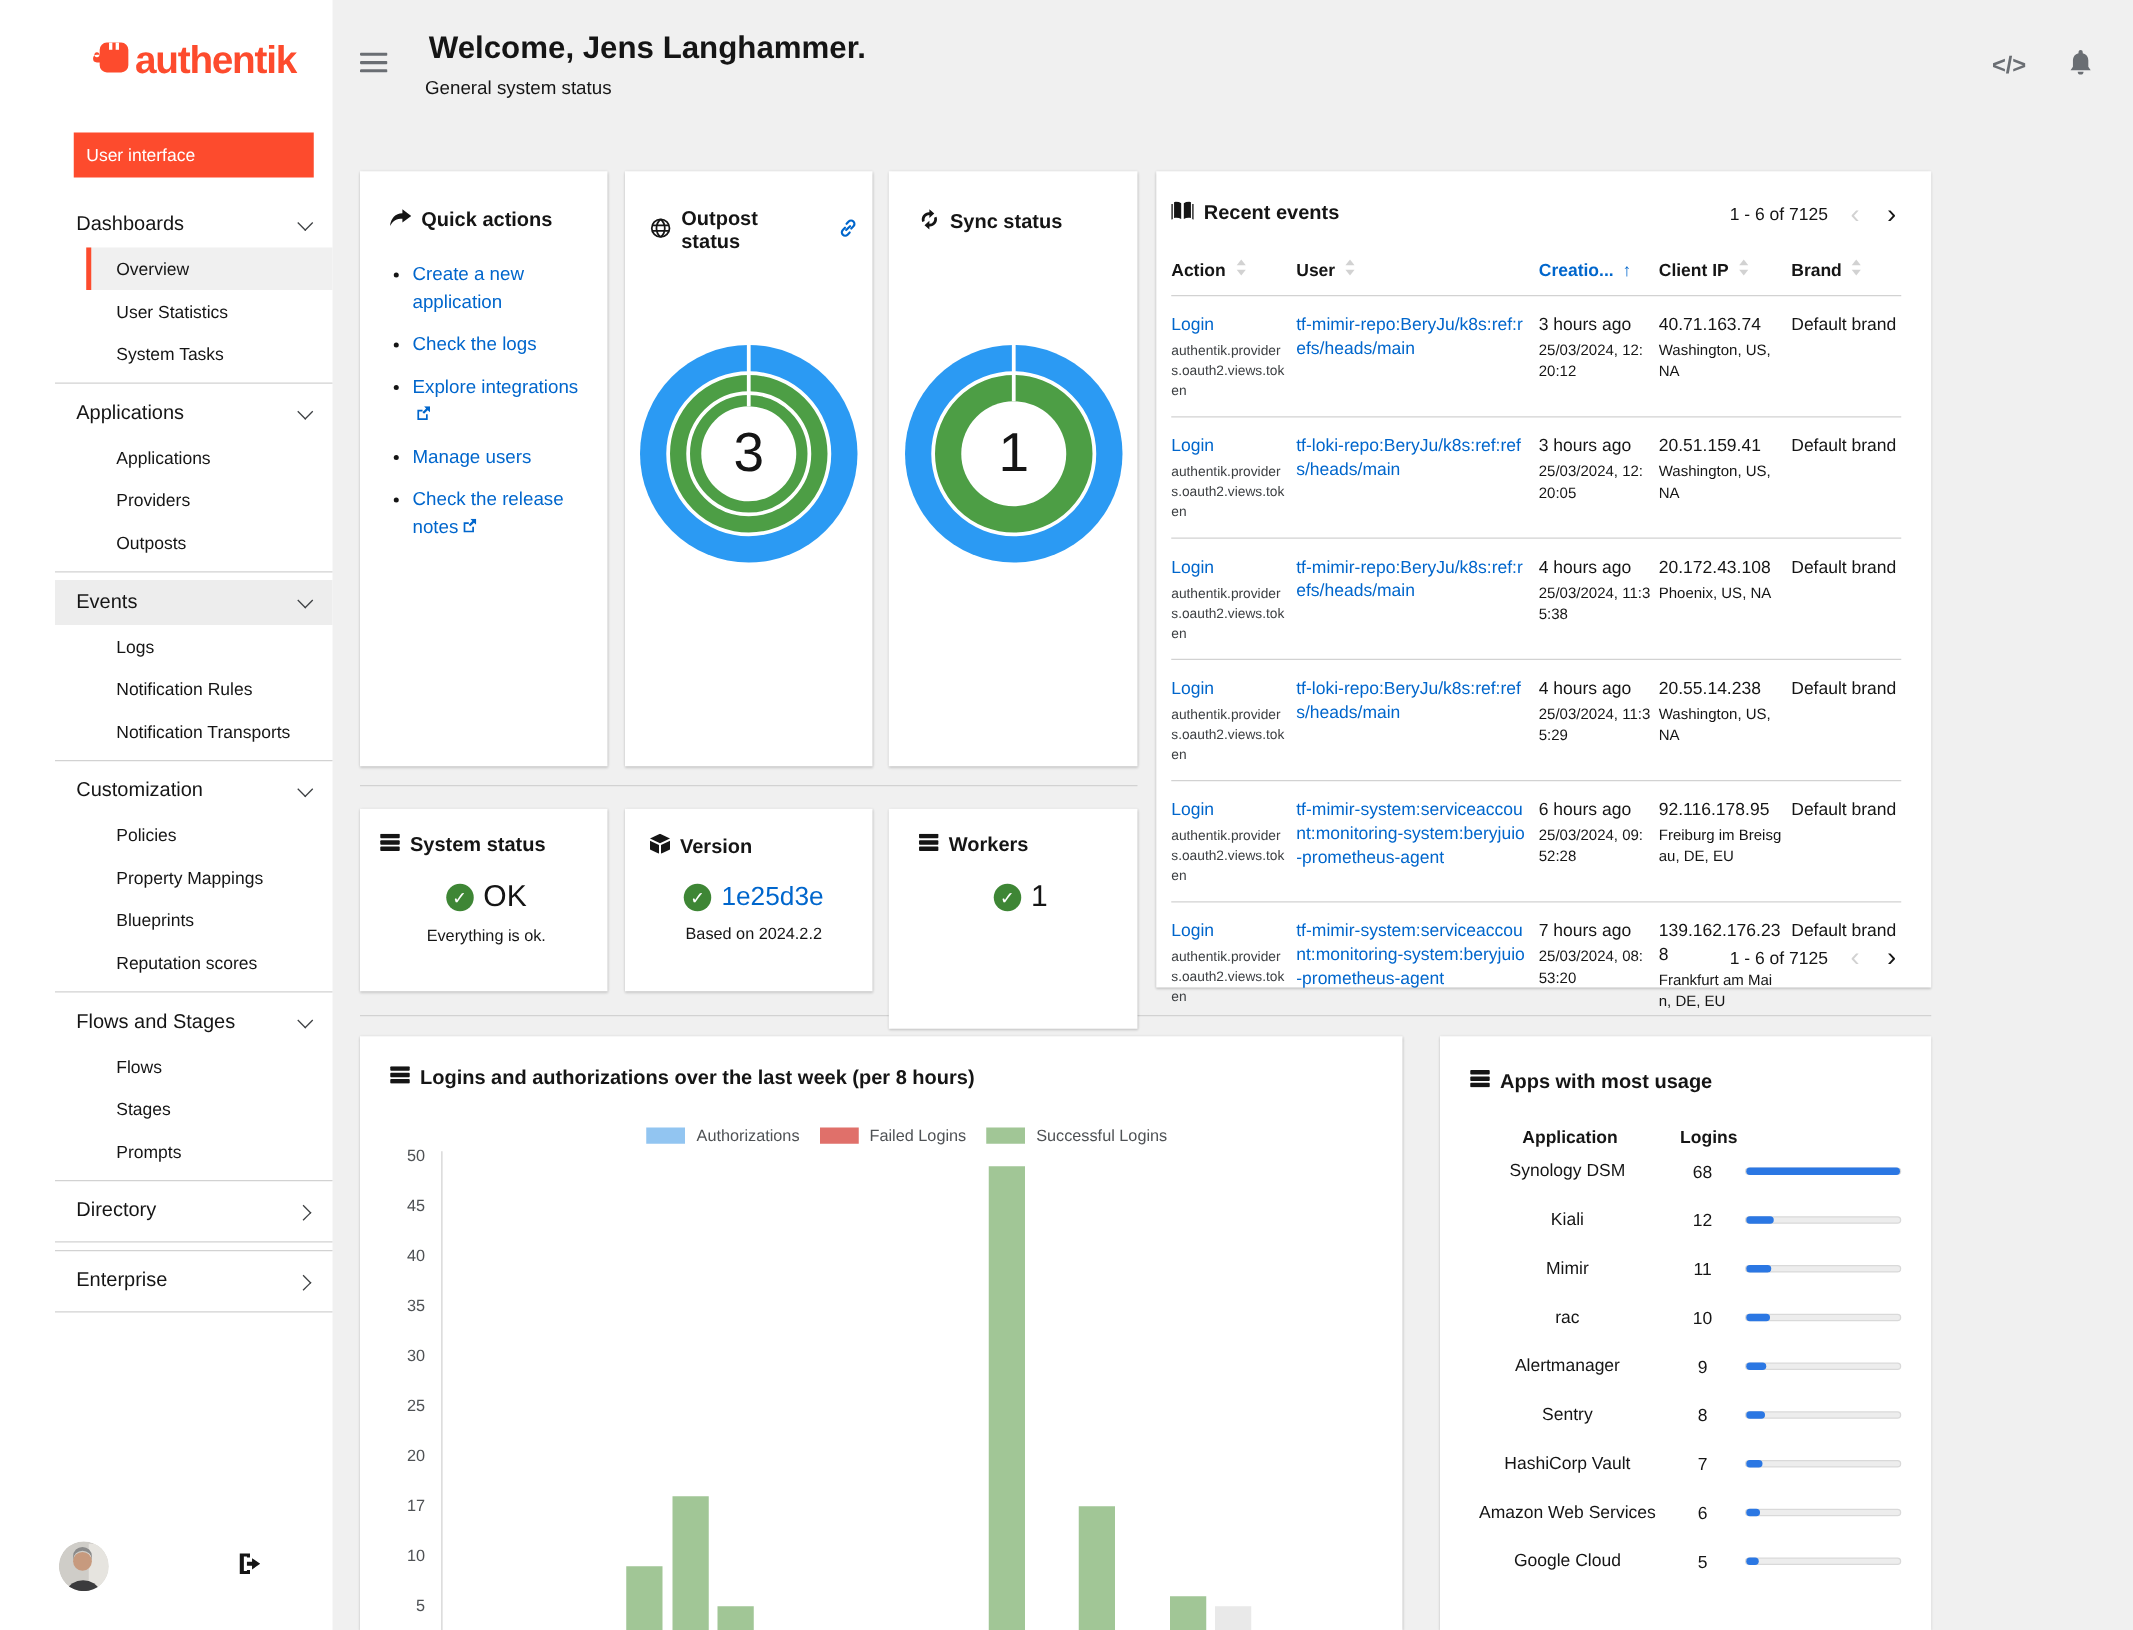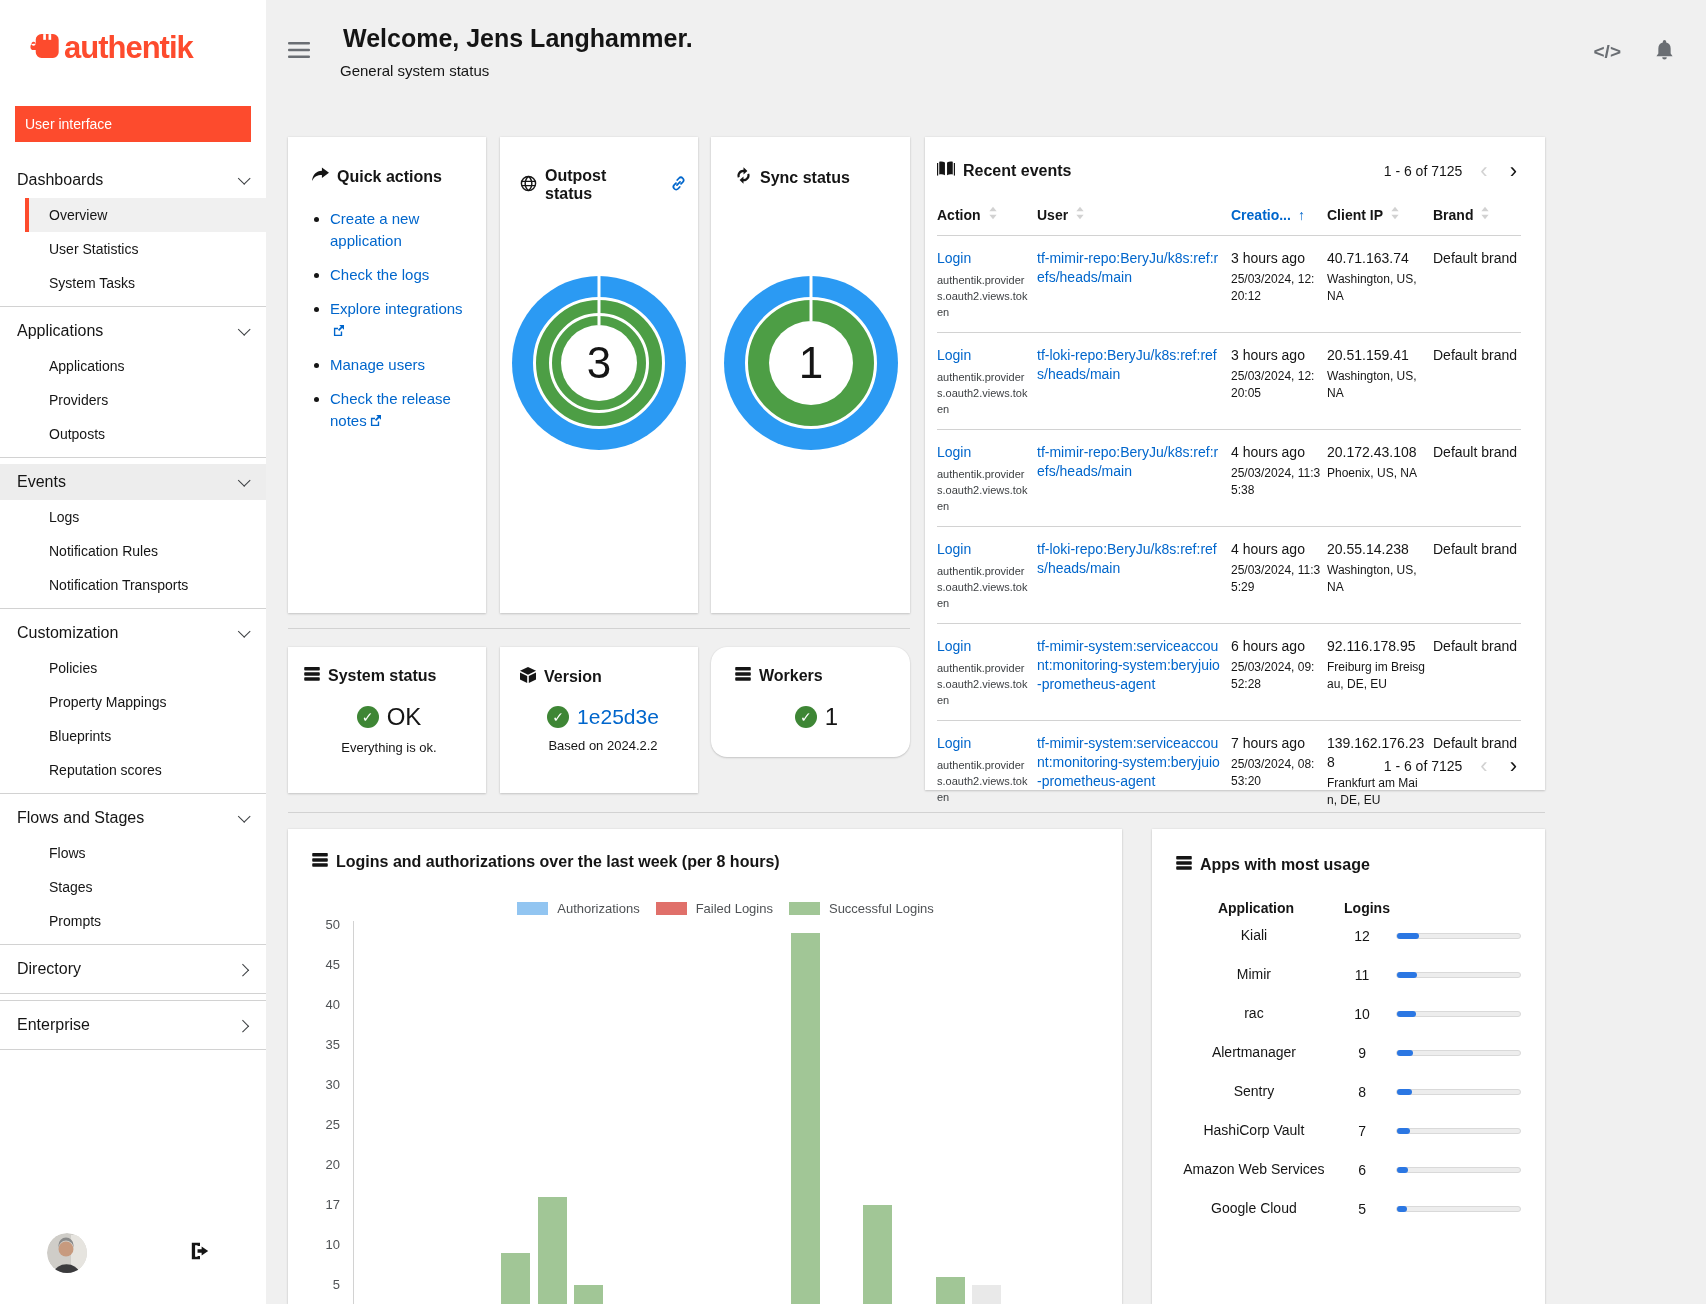--- a/index.html
+++ b/index.html
@@ -1,21 +1,21 @@
 <!DOCTYPE html>
 <html><head>
 <meta charset="utf-8">
 <style>
   * { margin:0; padding:0; box-sizing:border-box; }
   html,body { width:1706px; height:1304px; overflow:hidden;
     font-family:"Liberation Sans", sans-serif; background:#f0f0f0; color:#151515; }
 
   
   .sidebar { position:absolute; left:0; top:0; width:266px; height:1304px;
-    background:#fff; z-index:5; }
+    background:#fff; z-index:5;padding-left:44px; }
   .logo-row { display:flex; align-items:center; gap:4px; margin:30px 0 0 30px; }
   .logo-text { color:#fd4b2d; font-size:31px; font-weight:700; letter-spacing:-1px; }
   .ui-btn { margin:40px 15px 0 15px; height:36px; background:#fd4b2d; color:#fff;
     font-size:14px; display:flex; align-items:center; padding-left:10px; cursor:pointer; }
   .nav { margin-top:20px; }
   .nav-group-header { height:36px; display:flex; align-items:center; justify-content:space-between;
     padding:0 18px 0 17px; font-size:16px; color:#151515; cursor:pointer; }
   .nav-group-header.hl { background:#ededed; }
   .nav-item { height:34px; margin-left:25px; padding-left:20px; display:flex; align-items:center;
     font-size:14px; color:#151515; border-left:4px solid transparent; cursor:pointer; }
@@ -90,21 +90,21 @@
   .ev-link { color:#0066cc; font-size:14px; line-height:19px; text-decoration:none;
     cursor:pointer; word-break:break-all; display:inline-block; }
   .ev-ctx { font-size:11px; color:#3c3f42; line-height:16px; margin-top:4px; word-break:break-all; }
   .ev-main { font-size:14px; line-height:19px; word-break:break-all; }
   .ev-sub { font-size:12px; line-height:17px; margin-top:3px; word-break:break-all; }
   .re-footer { position:absolute; right:24px; bottom:16px; }
 
   
   #card-system  { left:22px;  top:647px; width:198px; height:146px; padding:20px 12px 0 16px; }
   #card-version { left:234px; top:647px; width:198px; height:146px; padding:20px 12px 0 20px; }
-  #card-workers { left:445px; top:647px; width:199px; height:110px; padding:20px 12px 0 24px;border-radius:16px; }
+  #card-workers { left:445px; top:647px; width:199px; height:176px; padding:20px 12px 0 24px; }
   .status-val { display:flex; align-items:center; justify-content:center; gap:8px; margin-top:18px; }
   .status-big { font-size:24px; }
   .status-link { font-size:21px; color:#0066cc; cursor:pointer; }
   .status-desc { text-align:center; font-size:13px; margin-top:9px; }
   .chk { width:22px; height:22px; border-radius:50%; background:#3e8635; color:#fff;
     display:inline-flex; align-items:center; justify-content:center; font-size:14px; flex:none; }
 
   
   #card-chart { left:22px; top:829px; width:834px; height:475px; overflow:hidden; }
   .chart-title { position:absolute; left:24px; top:24px; }
@@ -624,20 +624,27 @@
           </svg>
       </span>
       <span>Apps with most usage</span>
     </div>
     <div class="apps-head">
       <span class="c1">Application</span>
       <span class="c2">Logins</span>
     </div>
     <div>
         <div class="app-row">
+          <div class="app-name">Synology DSM</div>
+     <div class="app-logins">68</div>
+     <div class="app-bar-track">
+       <div class="app-bar-fill" style="width:100%"></div>
+     </div>
+        </div>
+        <div class="app-row">
           <div class="app-name">Kiali</div>
      <div class="app-logins">12</div>
      <div class="app-bar-track">
        <div class="app-bar-fill" style="width:18%"></div>
      </div>
         </div>
         <div class="app-row">
           <div class="app-name">Mimir</div>
      <div class="app-logins">11</div>
      <div class="app-bar-track">

